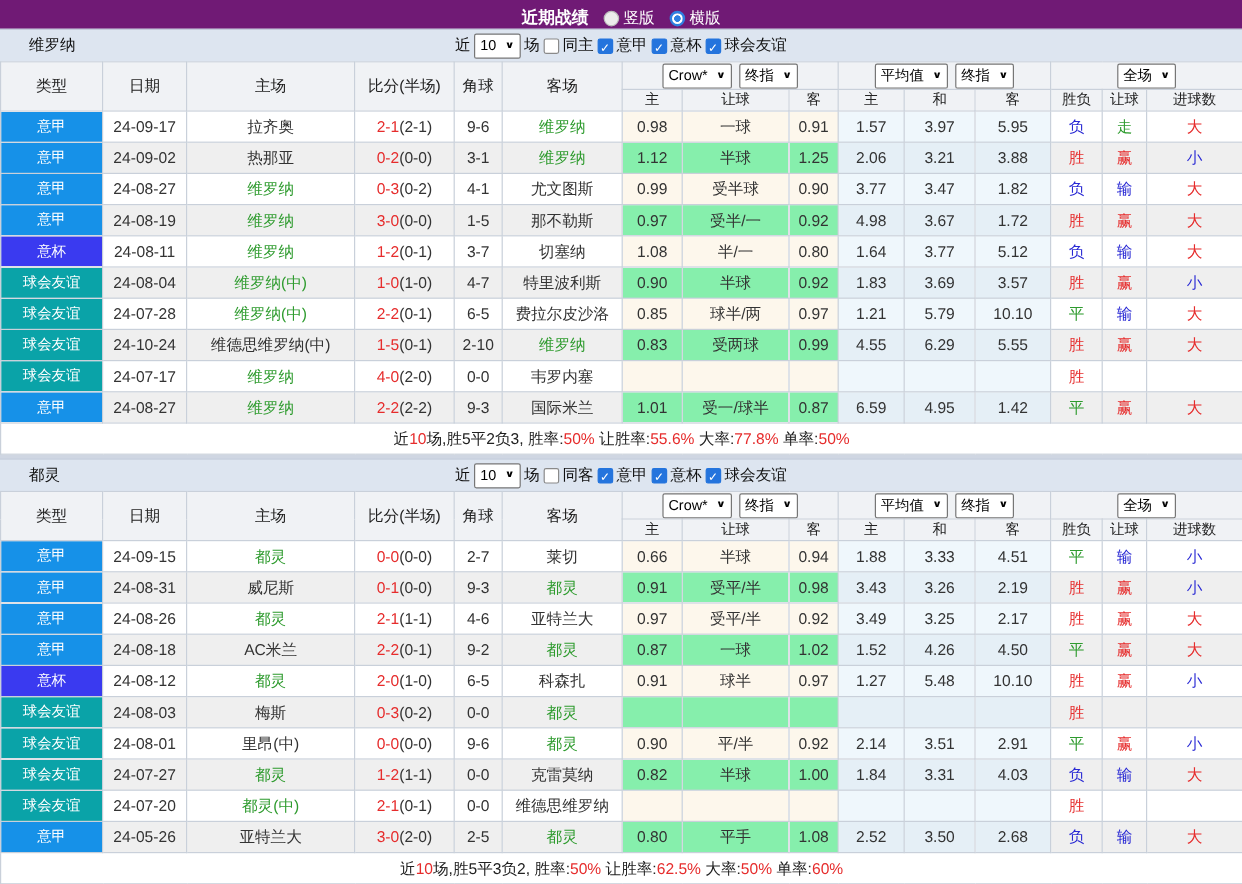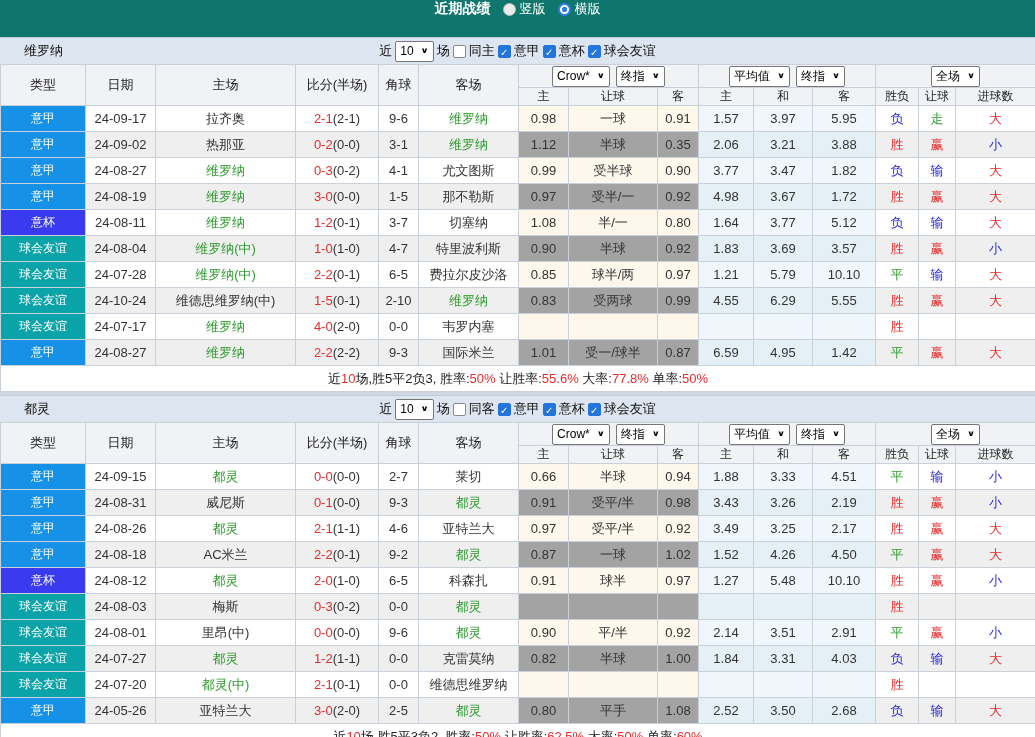--- a/index.html
+++ b/index.html
@@ -1,18 +1,18 @@
 <!DOCTYPE html>
 <html><head>
 <meta charset="utf-8">
 <style>
   html,body{margin:0;padding:0;background:#cfd6e2;font-family:"Liberation Sans","DejaVu Sans",sans-serif;}
   .page{width:1035px;background:#cfd6e2;}
   
-  .titlebar{background:#0f766e;height:37px;display:flex;align-items:flex-start;justify-content:center;gap:12px;color:#fff;}
+  .titlebar{background:#701a75;height:24px;display:flex;align-items:flex-end;justify-content:center;gap:12px;color:#fff;}
   .titlebar .heading{font-weight:bold;font-size:14px;}
   .radio-group{display:inline-flex;align-items:center;gap:4px;font-size:13px;cursor:default;}
   .radio{width:13px;height:13px;border-radius:50%;background:#ececec;border:1px solid #bbb;box-sizing:border-box;display:inline-block;}
   .radio.checked{background:radial-gradient(circle,#2f7fe0 0 2.5px,#fff 3px);border:2px solid #2f7fe0;}
   
   .teambar{background:#dde5f0;height:26px;display:flex;align-items:center;position:relative;font-size:13px;color:#111;border-top:1px solid #c2cbda;}
   .team-name{position:absolute;left:24px;}
   .teambar-controls{margin:0 auto;display:flex;align-items:center;gap:3px;}
   .mini-select{background:#fff;border:1px solid #767676;border-radius:2px;height:19px;padding:0 4px;display:inline-flex;align-items:center;gap:7px;font-size:12px;color:#000;cursor:default;}
   .caret{font-size:10px;font-weight:bold;line-height:1;transform:scaleY(.8);}
@@ -22,21 +22,21 @@
   
   table{border-collapse:collapse;table-layout:fixed;width:1035px;background:#fff;font-size:13px;}
   th,td{border:1px solid #c9d0da;text-align:center;padding:0;white-space:nowrap;overflow:hidden;}
   thead th{background:#f0f2f5;font-weight:normal;color:#222;}
   tr.h1 th{height:22px;}
   tr.h2 th{height:17px;font-size:12px;}
   .hdr-selects{display:flex;justify-content:center;align-items:flex-start;gap:6px;}
   tbody td{height:25px;color:#333;}
   tr.even td{background:#efefef;}
   td.c-odds{background:#fdf7ec;}
-  tr.even td.c-odds{background:#a3a3a3;}
+  tr.even td.c-odds{background:#86efac;}
   td.c-avg{background:#eff7fc;}
   tr.even td.c-avg{background:#e5eff6;}
   td.badge-cell{color:#fff;font-size:12px;}
   .focal{color:#2e9b2e;}
   .ft{color:#e62c2c;}
   .ht{color:#333;}
   tr.summary-row td{height:25px;background:#fff;font-size:13px;color:#222;}
   .hl{color:#e62c2c;}
   .section-gap{height:3px;}
 </style>
@@ -168,21 +168,21 @@
         </tr>
         <tr class="even">
           <td class="badge-cell" style="background: rgb(22, 145, 232);">意甲</td>
           <td>24-09-02</td>
           <td>热那亚</td>
           <td><span class="ft">0-2</span><span class="ht">(0-0)</span></td>
           <td>3-1</td>
           <td class="focal">维罗纳</td>
           <td class="c-odds">1.12</td>
           <td class="c-odds">半球</td>
-          <td class="c-odds">0.35</td>
+          <td class="c-odds">1.25</td>
           <td class="c-avg">2.06</td>
           <td class="c-avg">3.21</td>
           <td class="c-avg">3.88</td>
           <td style="color: rgb(230, 44, 44);">胜</td>
           <td style="color: rgb(230, 44, 44);">赢</td>
           <td style="color: rgb(41, 41, 212);">小</td>
         </tr>
         <tr>
           <td class="badge-cell" style="background: rgb(22, 145, 232);">意甲</td>
           <td>24-08-27</td>

